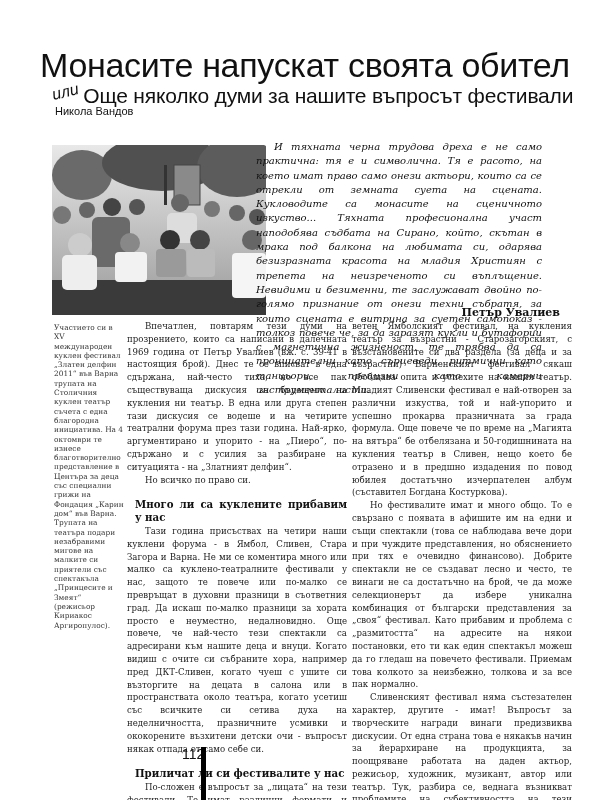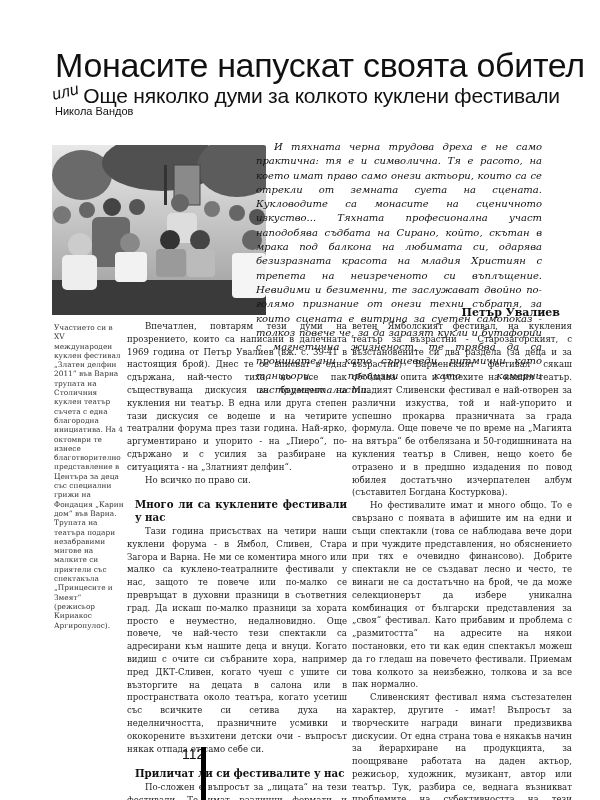--- a/index.html
+++ b/index.html
@@ -1,20 +1,20 @@
 <!DOCTYPE html>
 <html><head>
 <meta charset="utf-8">
 <style>
   html, body { margin:0; padding:0; background:#fff; }
   body { width:600px; height:800px; position:relative; overflow:hidden; color:#111; }
   .serif { font-family: "DejaVu Serif", "Liberation Serif", serif; }
   .sans { font-family: "Liberation Sans", "DejaVu Sans", sans-serif; }
 
-  #title { position:absolute; left:55px; top:46px; font-size:34px; line-height:38px; letter-spacing:-0.3px; white-space:nowrap;text-align:right; }
+  #title { position:absolute; left:40px; top:46px; font-size:34px; line-height:38px; letter-spacing:-0.3px; white-space:nowrap;text-align:right; }
   #subtitle-wrap { position:absolute; left:52px; top:84px; white-space:nowrap; }
   #subtitle-or { display:inline-block; font-size:16px; transform:rotate(-14deg); position:relative; top:-6px; font-style:italic; }
   #subtitle { font-size:21px; letter-spacing:-0.2px; }
   #author { position:absolute; left:55px; top:105px; font-size:11px; }
 
   #photo { position:absolute; left:52px; top:145px; width:214px; height:170px; overflow:hidden; background:#888; }
 
   #quote { position:absolute; left:256px; top:140px; width:286px; font-style:italic; font-size:10px; line-height:14.3px; text-align:justify; }
   #quote p { margin:0; text-indent:18px; }
   #quote-author { position:absolute; right:40px; top:306px; font-size:11px; font-weight:bold; }
@@ -29,21 +29,21 @@
 
   #page-num { position:absolute; left:182px; top:746px; font-size:14px; }
   #page-bar { position:absolute; left:201px; top:747px; width:5px; height:53px; background:#000; }
 </style>
 </head>
 <body>
 
 <div id="title" class="sans">Монасите напускат своята обител</div>
 <div id="subtitle-wrap" class="sans">
   <span id="subtitle-or">или</span>
-  <span id="subtitle">Още няколко думи за колкото куклени фестивали</span>
+  <span id="subtitle">Още няколко думи за нашите въпросът фестивали</span>
 </div>
 <div id="author" class="sans">Никола Вандов</div>
 
 <div id="photo">
   <svg width="214" height="170" viewBox="0 0 214 170">
     <defs>
       <linearGradient id="sky" x1="0" y1="0" x2="0" y2="1">
         <stop offset="0" stop-color="#e8e8e8"></stop>
         <stop offset="1" stop-color="#9a9a9a"></stop>
       </linearGradient>
@@ -85,21 +85,21 @@
 <div id="quote" class="serif">
   <p>И тяхната черна трудова дреха е не само практична: тя е и символична. Тя е расото, на което имат право само онези актьори, които са се отрекли от земната суета на сцената. Кукловодите са монасите на сценичното изкуство... Тяхната професионална участ наподобява съдбата на Сирано, който, скътан в мрака под балкона на любимата си, одарява безизразната красота на младия Християн с трепета на неизреченото си въплъщение. Невидими и безименни, те заслужават двойно по-голямо признание от онези техни събратя, за които сцената е витрина за суетен самопоказ - толкоз повече че, за да заразят кукли и бутафории с магнетична жизненост, те трябва да са проницателни като сърцеведи, ритмични като танцьори, прецизни като камерни инструменталисти.</p>
 </div>
 <div id="quote-author" class="serif">Петър Увалиев</div>
 
 <div id="sidebar" class="serif">Участието си в XV международен куклен фестивал „Златен делфин 2011“ във Варна трупата на Столичния куклен театър съчета с една благородна инициатива. На 4 октомври те изнесе благотворително представление в Центъра за деца със специални грижи на Фондация „Карин дом“ във Варна. Трупата на театъра подари незабравими мигове на малките си приятели със спектакъла „Принцесите и Змеят“ (режисьор Кириакос Аргиропулос).</div>
 
 <div id="col1" class="col serif">
   <p>Впечатлен, повтарям тези думи на прозрението, които са написани в далечната 1969 година от Петър Увалиев (вж. с. 39-41 в настоящия брой). Днес те се вписват в една сдържана, най-често тиха, но все пак съществуваща дискусия за бъдещето на кукления ни театър. В една или друга степен тази дискусия се водеше и на четирите театрални форума през тази година. Най-ярко, аргументирано и упорито - на „Пиеро“, по-сдържано и с усилия за разбиране на ситуацията - на „Златният делфин“.</p>
   <p>Но всичко по право си.</p>
-  <p class="subhead">Много ли са куклените фестивали у нас</p>
+  <p class="subhead">Много ли са куклените прибавим у нас</p>
   <p>Тази година присъствах на четири наши куклени форума - в Ямбол, Сливен, Стара Загора и Варна. Не ми се коментира много или малко са куклено-театралните фестивали у нас, защото те повече или по-малко се превръщат в духовни празници в съответния град. Да искаш по-малко празници за хората просто е неуместно, недалновидно. Още повече, че най-често тези спектакли са адресирани към нашите деца и внуци. Когато видиш с очите си събраните хора, например пред ДКТ-Сливен, когато чуеш с ушите си възторгите на децата в салона или в пространствата около театъра, когато усетиш със всичките си сетива духа на неделничността, празничните усмивки и ококорените възхитени детски очи - въпросът някак отпада от само себе си.</p>
   <p class="subhead">Приличат ли си фестивалите у нас</p>
   <p>По-сложен е въпросът за „лицата“ на тези фестивали. Те имат различни формати и формули и оценките им трябва да отчитат постигнатото спрямо заявените им намерения. Сега съществуващата мрежа от наши фестивали сякаш изчерпва възможните варианти. На националната ни куклена драматургия е пос-</p>
 </div>
 
 <div id="col2" class="col serif">
   <p style="text-indent:0">ветен Ямболският фестивал, на кукления театър за възрастни - Старозагорският, с възстановените си два раздела (за деца и за възрастни) Варненският фестивал сякаш обобщава опита и успехите на нашия театър. Младият Сливенски фестивал е най-отворен за различни изкуства, той и най-упорито и успешно прокарва празничната за града формула. Още повече че по време на „Магията на вятъра“ бе отбелязана и 50-годишнината на кукления театър в Сливен, нещо което бе отразено и в предшно издадения по повод юбилея достатъчно изчерпателен албум (съставител Богдана Костуркова).</p>
   <p>Но фестивалите имат и много общо. То е свързано с появата в афишите им на едни и същи спектакли (това се наблюдава вече дори и при чуждите представления, но обяснението при тях е очевидно финансово). Добрите спектакли не се създават лесно и често, те винаги не са достатъчно на брой, че да може селекционерът да избере уникална комбинация от български представления за „своя“ фестивал. Като прибавим и проблема с „размитостта“ на адресите на някои постановки, ето ти как един спектакъл можеш да го гледаш на повечето фестивали. Приемам това колкото за неизбежно, толкова и за все пак нормално.</p>
   <p>Сливенският фестивал няма състезателен характер, другите - имат! Въпросът за творческите награди винаги предизвиква дискусии. От една страна това е някакъв начин за йерархиране на продукцията, за поощряване работата на даден актьор, режисьор, художник, музикант, автор или театър. Тук, разбира се, веднага възникват проблемите на субективността на тези преценки. Решение, удовлетворяващо всички - няма! От друга страна, истинската, голямата награда за един колектив би трябвало да е (или би могла да бъде) поканата за участие в даден фестивал. Най-големите фестивали по света не раздават награ-</p>
 </div>

